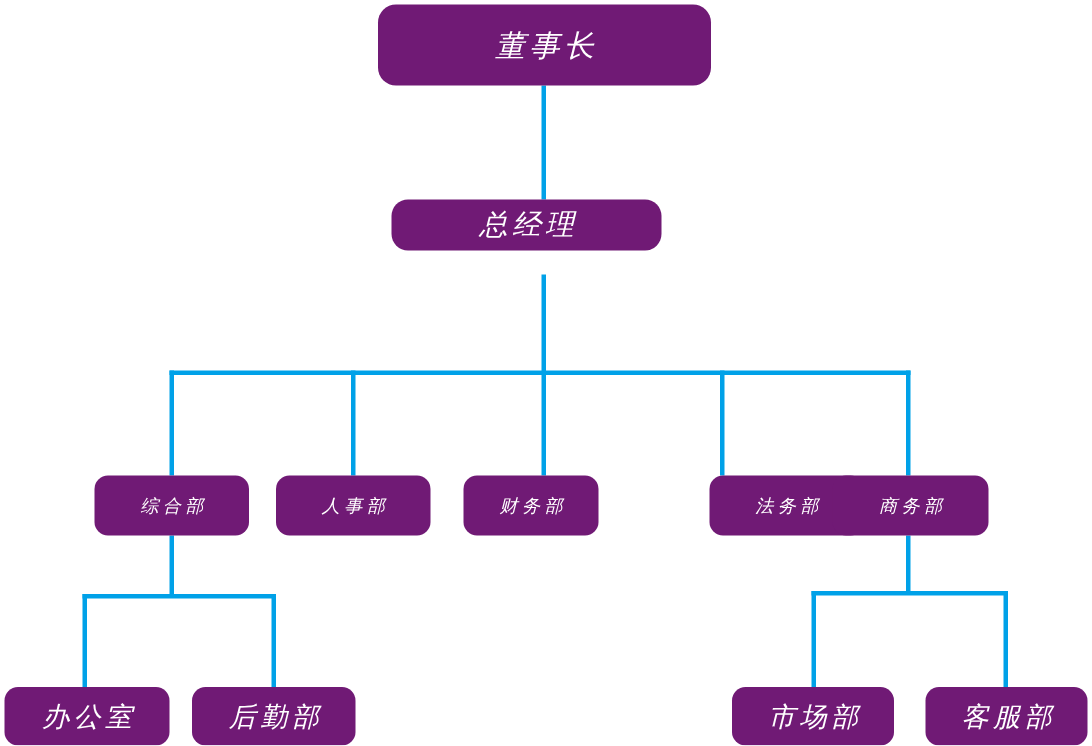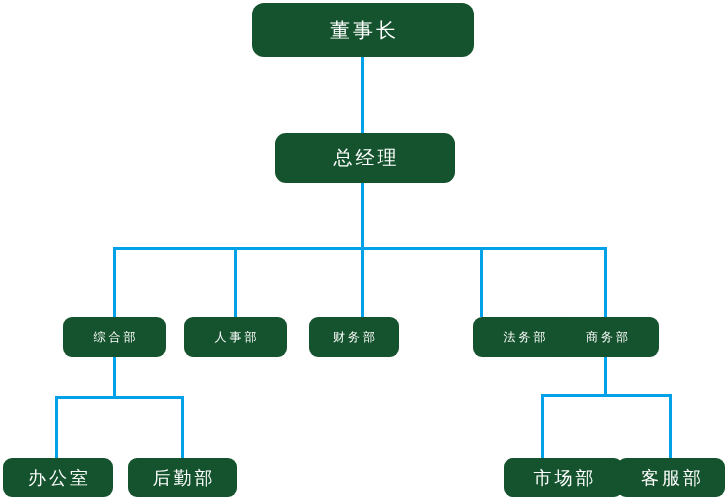--- a/index.html
+++ b/index.html
@@ -10,45 +10,46 @@
   #stage {
     position: relative;
     width: 728px;
     height: 497px;
     background: #ffffff;
     overflow: hidden;
     font-family: "DejaVu Sans", sans-serif;
   }
   .node {
     position: absolute;
-    background: #14532d;
+    background: #701a75;
     color: #ffffff;
     display: flex;
     align-items: center;
     justify-content: center;
     border-radius: 9px;
     letter-spacing: 3px;
     text-indent: 3px; 
     white-space: nowrap;
     box-sizing: border-box;
+    font-style: italic;
   }
   .node.lvl1 { left: 252px; top: 3px;   width: 222px; height: 54px; font-size: 20px; border-radius: 12px; }
-  .node.lvl2 { left: 275px; top: 133px; width: 180px; height: 50px; font-size: 19px; border-radius: 11px; }
+  .node.lvl2 { left: 261px; top: 133px; width: 180px; height: 34px; font-size: 19px; border-radius: 11px; }
   .node.lvl3 { top: 317px; height: 40px; font-size: 12px; }
   .node.lvl4 { top: 458px; height: 39px; font-size: 18px; }
 
   .node.d1 { left: 63px;  width: 103px; }
   .node.d2 { left: 184px; width: 103px; }
   .node.d3 { left: 309px; width: 90px; }
   .node.d4 { left: 430px; width: 103px; margin-left: 43px; }
   .node.d5 { left: 555px; width: 104px; }
 
   .node.b1 { left: 3px;   width: 110px; }
   .node.b2 { left: 128px; width: 109px; }
-  .node.b3 { left: 504px; width: 119px; }
+  .node.b3 { left: 488px; width: 108px; }
   .node.b4 { left: 617px; width: 108px; }
 
   .line {
     position: absolute;
     background: #00a1e8;
   }
   
   .l-c-gm   { left: 361px; top: 57px;  width: 3px; height: 76px; }
   
   .l-gm-d3  { left: 361px; top: 183px; width: 3px; height: 134px; }

